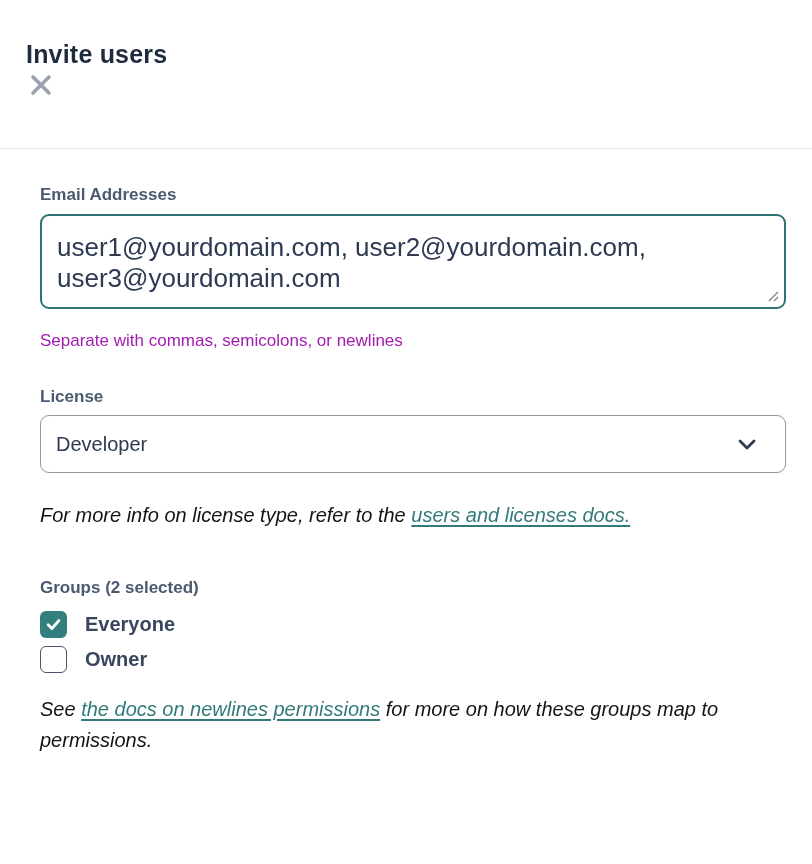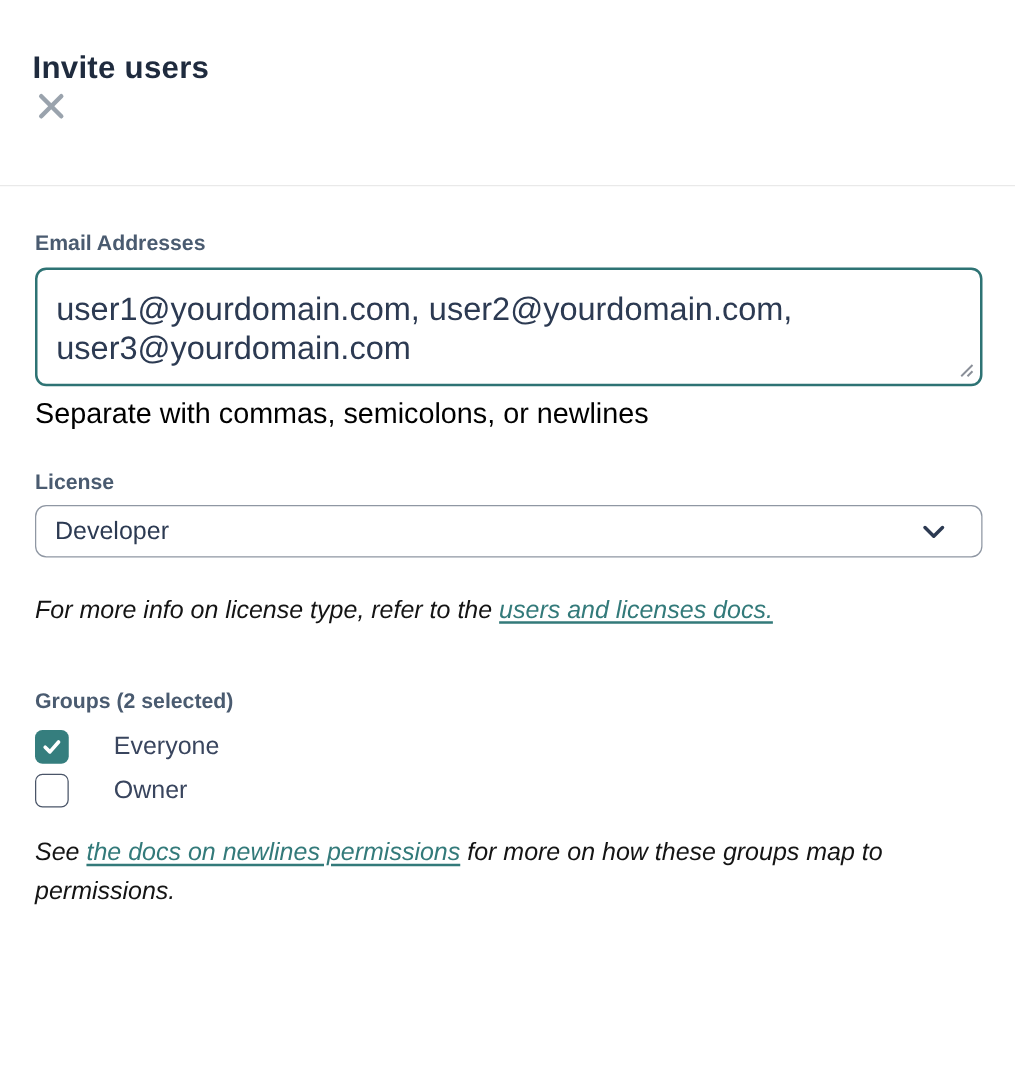--- a/index.html
+++ b/index.html
@@ -25,21 +25,21 @@
     background: none; border: none; cursor: pointer;
     padding: 2px; margin-top: 2px; line-height: 0;
   }
   .divider {
     margin-top: 48px;
     border: none; border-top: 1px solid #e9e9e9;
     width: 100%; height: 0;
   }
 
   
-  .modal-body { padding: 0 26px 0 28px; }
+  .modal-body { padding: 0 26px 0 40px; }
 
   .field-label {
     display: block;
     font-size: 17px; font-weight: 700; color: #4a5b70;
     line-height: 20px;
   }
   .email-label { margin-top: 36px; }
 
   .textarea-wrap { position: relative; margin-top: 9px; }
   .email-textarea {
@@ -49,28 +49,28 @@
     font-family: "Liberation Sans", sans-serif;
     font-size: 26px; line-height: 31px; color: #2c3a52;
     resize: none; outline: none; background: #fff;
     overflow: hidden; white-space: pre-wrap;
   }
   .resize-grip {
     position: absolute; right: 7px; bottom: 7px;
     pointer-events: none; line-height: 0;
   }
   .helper-text {
-    margin-top: 10px;
-    font-size: 23px; color: #000000; line-height: 22px;
+    margin-top: 21px;
+    font-size: 17px; color: #a21caf; line-height: 22px;
   }
 
   .license-label { margin-top: 35px; }
   .select-box {
     margin-top: 8px;
-    width: 100%; height: 42px;
+    width: 100%; height: 58px;
     border: 1px solid #8f97a3; border-radius: 9px;
     background: #fff;
     display: flex; align-items: center; justify-content: space-between;
     padding: 0 26px 0 15px;
     cursor: pointer;
     font-family: "Liberation Sans", sans-serif;
   }
   .select-value { font-size: 20px; color: #2c3a52; }
 
   .note {
@@ -91,22 +91,22 @@
     cursor: pointer;
   }
   .checkbox {
     width: 27px; height: 27px; border-radius: 6px;
     display: inline-flex; align-items: center; justify-content: center;
     flex: 0 0 auto;
   }
   .checkbox.checked { background: #357e7e; border: none; }
   .checkbox.unchecked { background: #fff; border: 1.5px solid #4a5568; }
   .group-name {
-    margin-left: 36px;
-    font-size: 20px; font-weight: 400; color: #39455e;
+    margin-left: 18px;
+    font-size: 20px; font-weight: 700; color: #39455e;
   }
   .groups-note { margin-top: 21px; max-width: 740px; }
 </style>
 </head>
 <body>
 
 <div class="modal">
 
   <div class="modal-header">
     <h1 class="modal-title">Invite users</h1>

